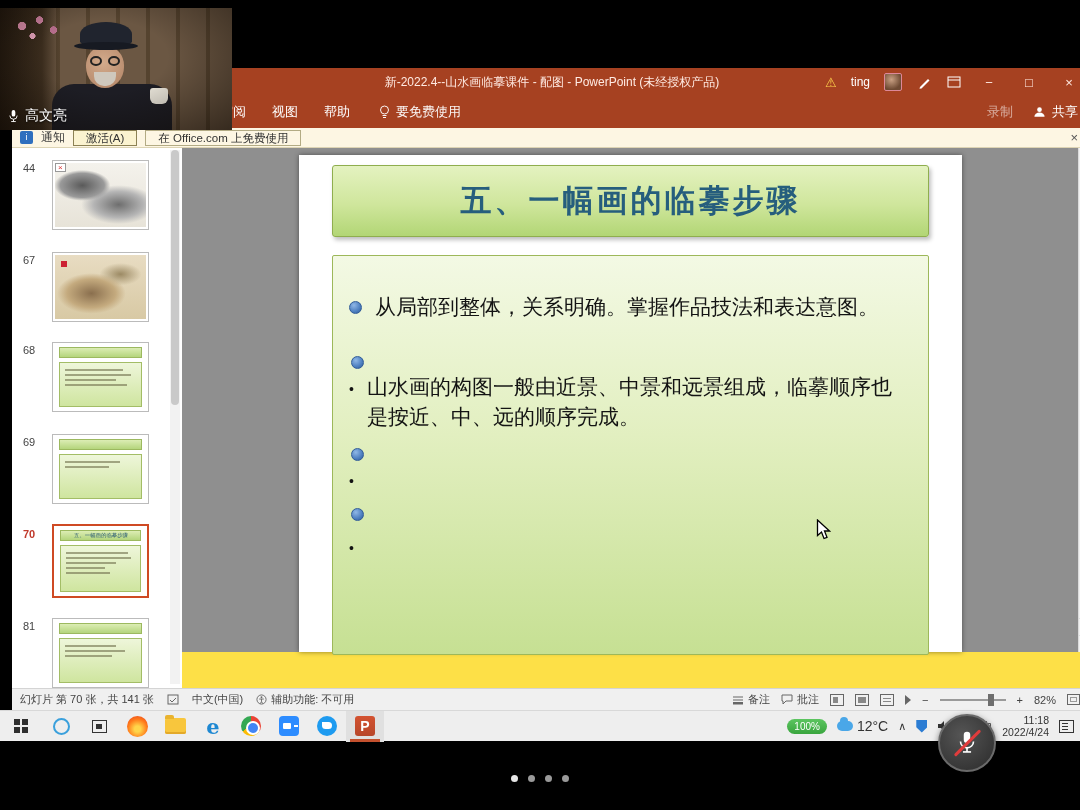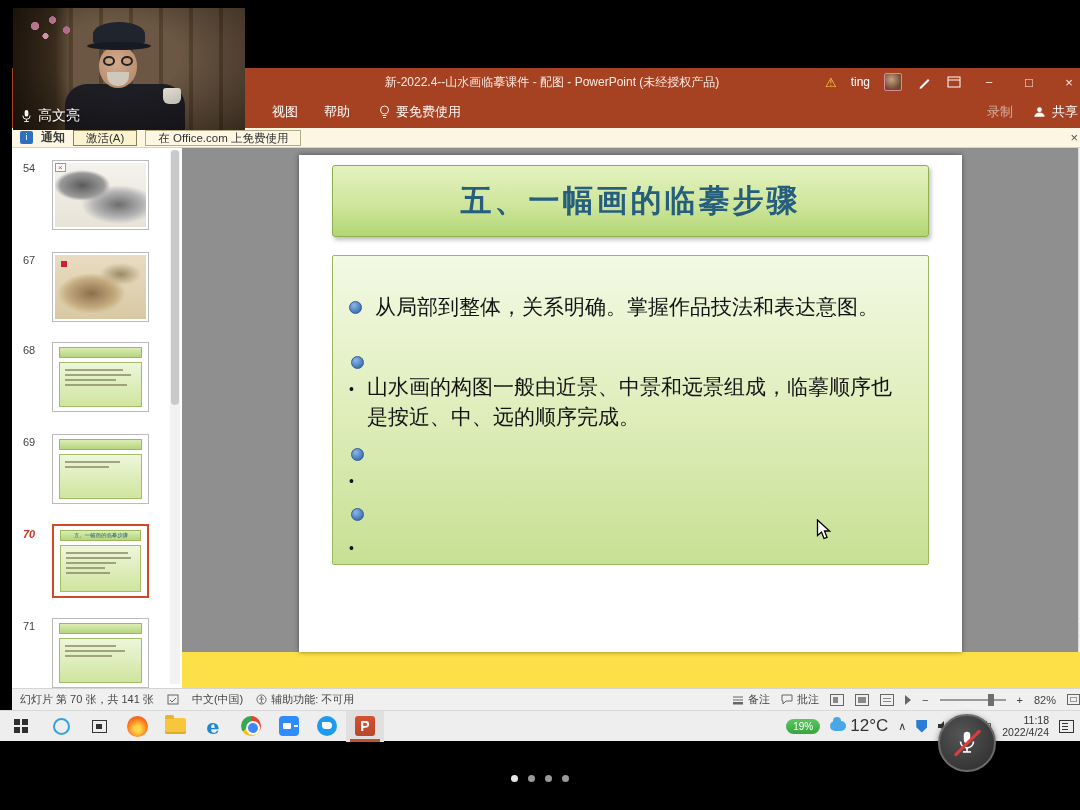--- a/index.html
+++ b/index.html
@@ -20,30 +20,30 @@
 
   .tabsrow { height:32px; background:#a64121; display:flex; align-items:center; color:#fff; font-size:13px; }
   .tab { padding:0 13px; line-height:32px; white-space:nowrap; }
   .tellme { display:flex; align-items:center; gap:6px; margin-left:16px; opacity:.95; white-space:nowrap; }
   .tabs-right { margin-left:auto; display:flex; align-items:center; gap:20px; padding-right:14px; }
   .rec-dim { opacity:.55; display:flex; gap:5px; align-items:center; }
   .share { display:flex; gap:6px; align-items:center; }
 
   .notice { height:20px; background:#fdf6e3; border-bottom:1px solid #ddd4b4; display:flex; align-items:center; gap:8px; padding:0 8px; font-size:12px; color:#3a3a3a; }
   .notice .nico { width:13px; height:13px; border-radius:2px; background:#2f6fbe; color:#fff; font-size:9px; line-height:13px; text-align:center; flex:0 0 13px; }
-  .notice .badge { font-weight:bold; }
+  .notice .badge { font-weight:normal; }
   .nbtn { border:1px solid #8c8154; background:#fbf3d0; padding:0 12px; height:16px; line-height:14px; font-size:11.5px; color:#333; white-space:nowrap; }
   .nbtn.alt { background:transparent; border-color:#b3ab84; }
   .nclose { margin-left:auto; color:#555; font-size:13px; padding-right:6px; }
 
   
   .contentrow { display:flex; height:540px; }
   .panel { position:relative; width:170px; background:#fff; flex:0 0 170px; }
   .thumb-num { position:absolute; left:11px; font-size:11px; color:#444; }
-  .thumb-num.cur { color:#c0392b; font-weight:bold;font-style:italic; }
+  .thumb-num.cur { color:#c0392b; font-weight:bold; }
   .thumb { position:absolute; left:40px; width:97px; height:70px; background:#fff; border:1px solid #bbb; overflow:hidden; }
   .thumb.cur { border:2px solid #cf4a24; }
   .mini-title { height:11px; margin:4px 6px 2px; background:linear-gradient(#dcedb4,#b4d57c); border:1px solid #9cb95f; display:flex; align-items:center; justify-content:center; }
   .mini-title span { font-size:6px; color:#2b5d74; transform:scale(.9); white-space:nowrap; }
   .mini-body { position:absolute; left:6px; right:6px; top:19px; bottom:4px; background:linear-gradient(#eef6da,#cfe59f); border:1px solid #a3bd66; padding:3px 4px; }
   .mini-line { height:2px; background:#7a7a56; margin:3px 1px; opacity:.65; }
   .paint-ink { position:absolute; inset:2px; background:
       radial-gradient(ellipse 40px 22px at 30% 35%, #5a5a5a 0%, #9a9a9a 55%, transparent 70%),
       radial-gradient(ellipse 50px 26px at 70% 65%, #6e6e6e 0%, #b5b5b5 50%, transparent 75%),
       linear-gradient(#f4f2ec,#e7e3d8); }
@@ -60,21 +60,21 @@
   .rightcol { flex:1; display:flex; flex-direction:column; }
   .editor { position:relative; height:504px; background:#8f8f8f; }
   .slide { position:absolute; left:117px; top:7px; width:663px; height:497px; background:#fff; box-shadow:0 0 5px rgba(0,0,0,.45); }
 
   .s-title { position:absolute; left:33px; top:10px; width:597px; height:72px;
       background:linear-gradient(180deg,#e4f2c0 0%,#cfe69c 55%,#b2d675 100%);
       border:1px solid #8fae4e; border-radius:3px; box-shadow:2px 3px 4px rgba(0,0,0,.25);
       display:flex; align-items:center; justify-content:center; }
   .s-title span { font-size:31px; letter-spacing:3px; color:#265e7d; font-weight:600; }
 
-  .s-body { position:absolute; left:33px; top:100px; width:597px; height:310px;
+  .s-body { position:absolute; left:33px; top:100px; width:597px; height:400px;
       background:linear-gradient(180deg,#f3f9e4 0%,#e2efc0 45%,#c6e093 100%);
       border:1px solid #9db85a; border-radius:2px; }
   .b-item { position:absolute; left:16px; width:562px; color:#131313; font-size:21px; line-height:30px; }
   .blue-dot { width:13px; height:13px; border-radius:50%; flex:0 0 13px;
       background:radial-gradient(circle at 35% 30%, #8fb7e6, #4d7fc0 60%, #2f5a95); border:1px solid #315c99; }
   .i1 { top:36px; display:flex; align-items:center; gap:13px; }
   .i2 { top:100px; } .i3 { top:192px; } .i4 { top:252px; }
   .b-block .blue-dot { display:block; margin-left:2px; }
   .b-line { display:flex; margin-top:3px; }
   .i4 .b-line { margin-top:10px; }
@@ -122,33 +122,33 @@
   .ico-edge { font-size:21px; font-weight:bold; color:#1e88d2; line-height:21px; font-family:"DejaVu Serif", serif; }
   .ico-chrome { width:20px; height:20px; border-radius:50%; background:conic-gradient(#ea4335 0 33%, #fbbc05 0 66%, #34a853 0 100%); position:relative; }
   .ico-chrome::after { content:""; position:absolute; left:5px; top:5px; width:10px; height:10px; border-radius:50%; background:#4285f4; border:2px solid #fff; }
   .ico-meet { width:20px; height:20px; border-radius:4px; background:#2d8cff; position:relative; }
   .ico-meet::after { content:""; position:absolute; left:4px; top:7px; width:8px; height:6px; background:#fff; border-radius:1px; box-shadow:9px 0 0 -2px #fff; }
   .ico-ding { width:20px; height:20px; border-radius:50%; background:#1e9bf0; position:relative; }
   .ico-ding::after { content:""; position:absolute; left:5px; top:6px; width:10px; height:7px; background:#fff; border-radius:0 7px 7px 7px; }
   .ico-ppt { width:20px; height:20px; border-radius:3px; background:linear-gradient(#d35230,#b7472a); color:#fff; font-weight:bold; font-size:14px; text-align:center; line-height:20px; }
   .tray { margin-left:auto; display:flex; align-items:center; gap:10px; padding-right:6px; }
   .pill100 { background:linear-gradient(#5cc560,#39a53e); color:#fff; font-size:10px; border-radius:9px; padding:2px 7px; }
-  .weather { display:flex; align-items:center; gap:4px; font-size:17px; color:#333; }
+  .weather { display:flex; align-items:center; gap:4px; font-size:14px; color:#333; }
   .cloud { width:16px; height:10px; background:#4aa7e8; border-radius:8px; position:relative; }
   .cloud::before { content:""; position:absolute; left:3px; top:-4px; width:8px; height:8px; background:#4aa7e8; border-radius:50%; }
   .tray-ico { font-size:11px; color:#333; }
   .shield { width:11px; height:13px; background:#2b7cd3; clip-path:polygon(0 0,100% 0,100% 60%,50% 100%,0 60%); }
   .netbars { display:flex; align-items:flex-end; gap:1px; }
   .netbars i { width:2px; background:#333; }
   .clock { font-size:10.5px; line-height:12px; color:#333; text-align:right; }
   .action { width:15px; height:13px; border:1px solid #333; position:relative; }
   .action::after { content:""; position:absolute; left:2px; top:2px; width:6px; height:1px; background:#333; box-shadow:0 3px 0 #333, 0 6px 0 #333; }
 
   
-  .webcam { position:absolute; left:13px; top:8px; width:232px; height:122px; z-index:60; overflow:hidden;
+  .webcam { position:absolute; left:0; top:8px; width:232px; height:122px; z-index:60; overflow:hidden;
       background:repeating-linear-gradient(90deg,#6b5743 0 26px,#55432f 26px 30px), #5d4a38; }
   .wc-shade { position:absolute; inset:0; background:radial-gradient(ellipse at 45% 40%, transparent 35%, rgba(10,5,0,.55) 100%); }
   .wc-shelf { position:absolute; left:0; top:0; width:60px; height:122px; background:linear-gradient(90deg,#241a10,#3a2c1d 70%, transparent); }
   .wc-flowers { position:absolute; left:8px; top:2px; width:70px; height:40px;
       background:radial-gradient(circle 7px at 20% 40%, #d98ca8 60%, transparent 62%),
                  radial-gradient(circle 6px at 45% 25%, #cc7f9e 60%, transparent 62%),
                  radial-gradient(circle 6px at 65% 50%, #b96f8e 60%, transparent 62%),
                  radial-gradient(circle 5px at 35% 65%, #e0a0b8 60%, transparent 62%); }
   .wc-body { position:absolute; left:52px; bottom:-6px; width:120px; height:52px; background:#1d1d24; border-radius:22px 22px 0 0; }
   .wc-face { position:absolute; left:86px; top:38px; width:38px; height:42px; background:radial-gradient(circle at 45% 40%, #d3ab8c, #b08264); border-radius:46% 46% 50% 50%; }
@@ -235,21 +235,21 @@
       <span class="nico">i</span>
       <span class="badge">通知</span>
       <span class="nbtn">激活(A)</span>
       <span class="nbtn alt">在 Office.com 上免费使用</span>
       <span class="nclose">×</span>
     </div>
 
     <div class="contentrow">
 
       <div class="panel">
-        <span class="thumb-num" style="top:14px">54</span>
+        <span class="thumb-num" style="top:14px">44</span>
         <div class="thumb" style="top:12px">
           <div class="paint-ink"></div>
           <div class="broken-ico"></div>
         </div>
 
         <span class="thumb-num" style="top:106px">67</span>
         <div class="thumb" style="top:104px">
           <div class="paint-color"></div>
           <div class="seal"></div>
         </div>
@@ -281,21 +281,21 @@
             </div>
           <div class="mini-body">
             <div class="mini-line" style="width:88%"></div>
               <div class="mini-line" style="width:92%"></div>
             <div class="mini-line" style="width:70%"></div>
               <div class="mini-line" style="width:55%"></div>
             <div class="mini-line" style="width:62%"></div>
           </div>
         </div>
 
-        <span class="thumb-num" style="top:472px">71</span>
+        <span class="thumb-num" style="top:472px">81</span>
         <div class="thumb" style="top:470px">
           <div class="mini-title"></div>
           <div class="mini-body">
             <div class="mini-line" style="width:70%"></div>
               <div class="mini-line" style="width:82%"></div>
             <div class="mini-line" style="width:64%"></div>
           </div>
         </div>
 
         <div class="panel-scroll">
@@ -431,21 +431,21 @@
         <span class="ico-meet"></span>
       </div>
     <div class="tb-slot">
         <span class="ico-ding"></span>
       </div>
     <div class="tb-slot active">
         <span class="ico-ppt">P</span>
       </div>
 
     <div class="tray">
-      <span class="pill100">19%</span>
+      <span class="pill100">100%</span>
       <span class="weather">
         <span class="cloud"></span>
         <span>12°C</span>
       </span>
       <span class="tray-ico">∧</span>
       <span class="shield"></span>
       <span>
         <svg width="13" height="12" viewBox="0 0 13 12">
             <path d="M1 4h3l3-3v10L4 8H1Z" fill="#333"></path>
             <path d="M9 3.5a3.5 3.5 0 0 1 0 5M10.5 2a5.5 5.5 0 0 1 0 8" stroke="#333" fill="none"></path>

